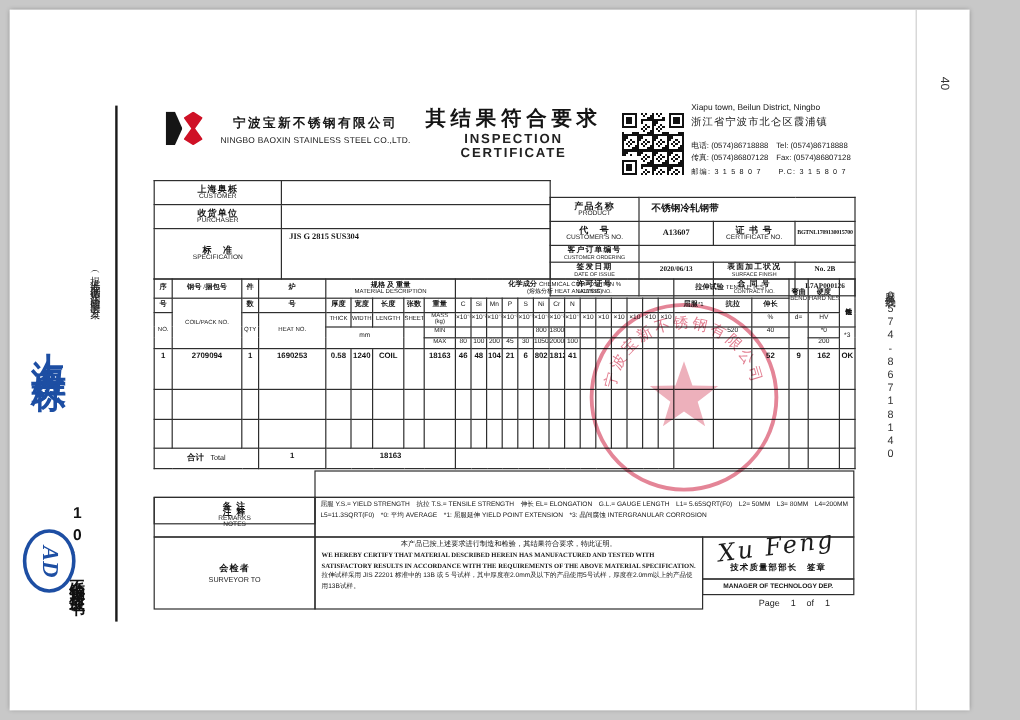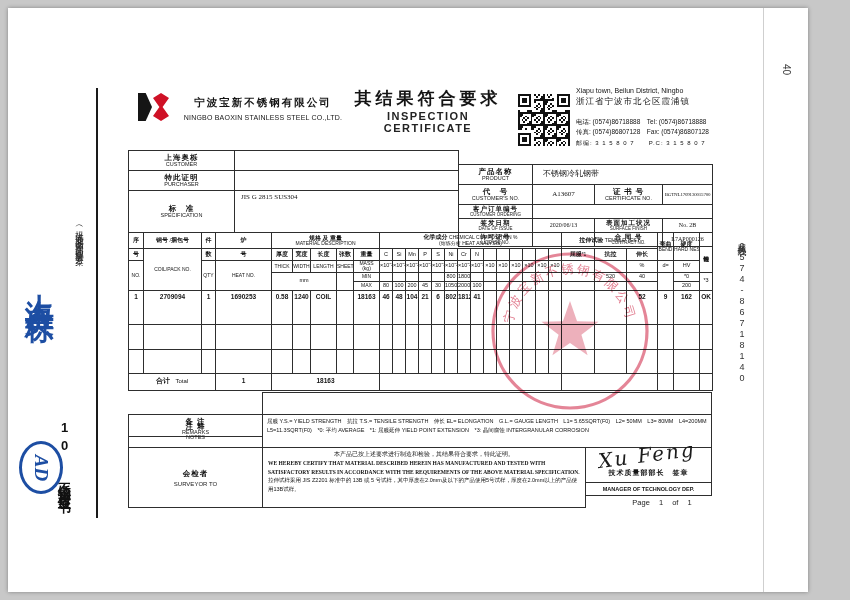--- a/index.html
+++ b/index.html
@@ -38,21 +38,21 @@
   .addr-en{font-size:7px;}
   .addr-cn{font-size:8.5px;margin-top:2px;letter-spacing:1px;}
   .telfax{font-size:6.5px;margin-top:9px;line-height:1.6;}
   .postal{font-size:6px;margin-top:1px;letter-spacing:1px;}
   
   table.grid{border-collapse:collapse;table-layout:fixed;}
   table.grid td{border:1px solid #2e2e2e;padding:0;text-align:center;vertical-align:middle;
         overflow:hidden;white-space:nowrap;line-height:1.05;}
   .lab-cn{font-size:7.5px;font-weight:bold;font-family:"Liberation Serif",serif;letter-spacing:1px;}
   .lab-en{font-size:5.5px;color:#222;transform-origin:center;}
-  .val{font-size:7px;font-weight:normal;font-family:"Liberation Serif",serif;}
+  .val{font-size:7px;font-weight:bold;font-family:"Liberation Serif",serif;}
   .tiny{font-size:6px;}
   .t5{font-size:5.5px;}
   .infoL{left:128px;top:150px;}
   .infoR{left:458px;top:164px;}
   .maintab{left:128px;top:232px;font-size:6px;}
   .maintab td{font-size:5.5px;}
   .maintab .hcn{font-size:6px;font-weight:bold;font-family:"Liberation Serif",serif;}
   .maintab .hen{font-size:5px;}
   .maintab .dat{font-size:6.5px;font-weight:bold;}
   .vcell{writing-mode:vertical-rl;text-orientation:upright;font-size:5.5px;font-weight:bold;margin:0 auto;line-height:1;}
@@ -442,21 +442,21 @@
   <tbody>
       <tr style="height:20px">
     <td>
           <div class="lab-cn">上海奥栎</div>
         <div class="lab-en">CUSTOMER</div>
         </td>
     <td class="val"></td>
   </tr>
   <tr style="height:20px">
     <td>
-          <div class="lab-cn">特此证明</div>
+          <div class="lab-cn">收货单位</div>
         <div class="lab-en">PURCHASER</div>
         </td>
     <td class="val"></td>
   </tr>
   <tr style="height:42px">
     <td>
           <div class="lab-cn">标　准</div>
         <div class="lab-en">SPECIFICATION</div>
         </td>
     <td class="val" style="text-align:left;vertical-align:top;padding:3px 0 0 6px">JIS G 2815 SUS304</td>

